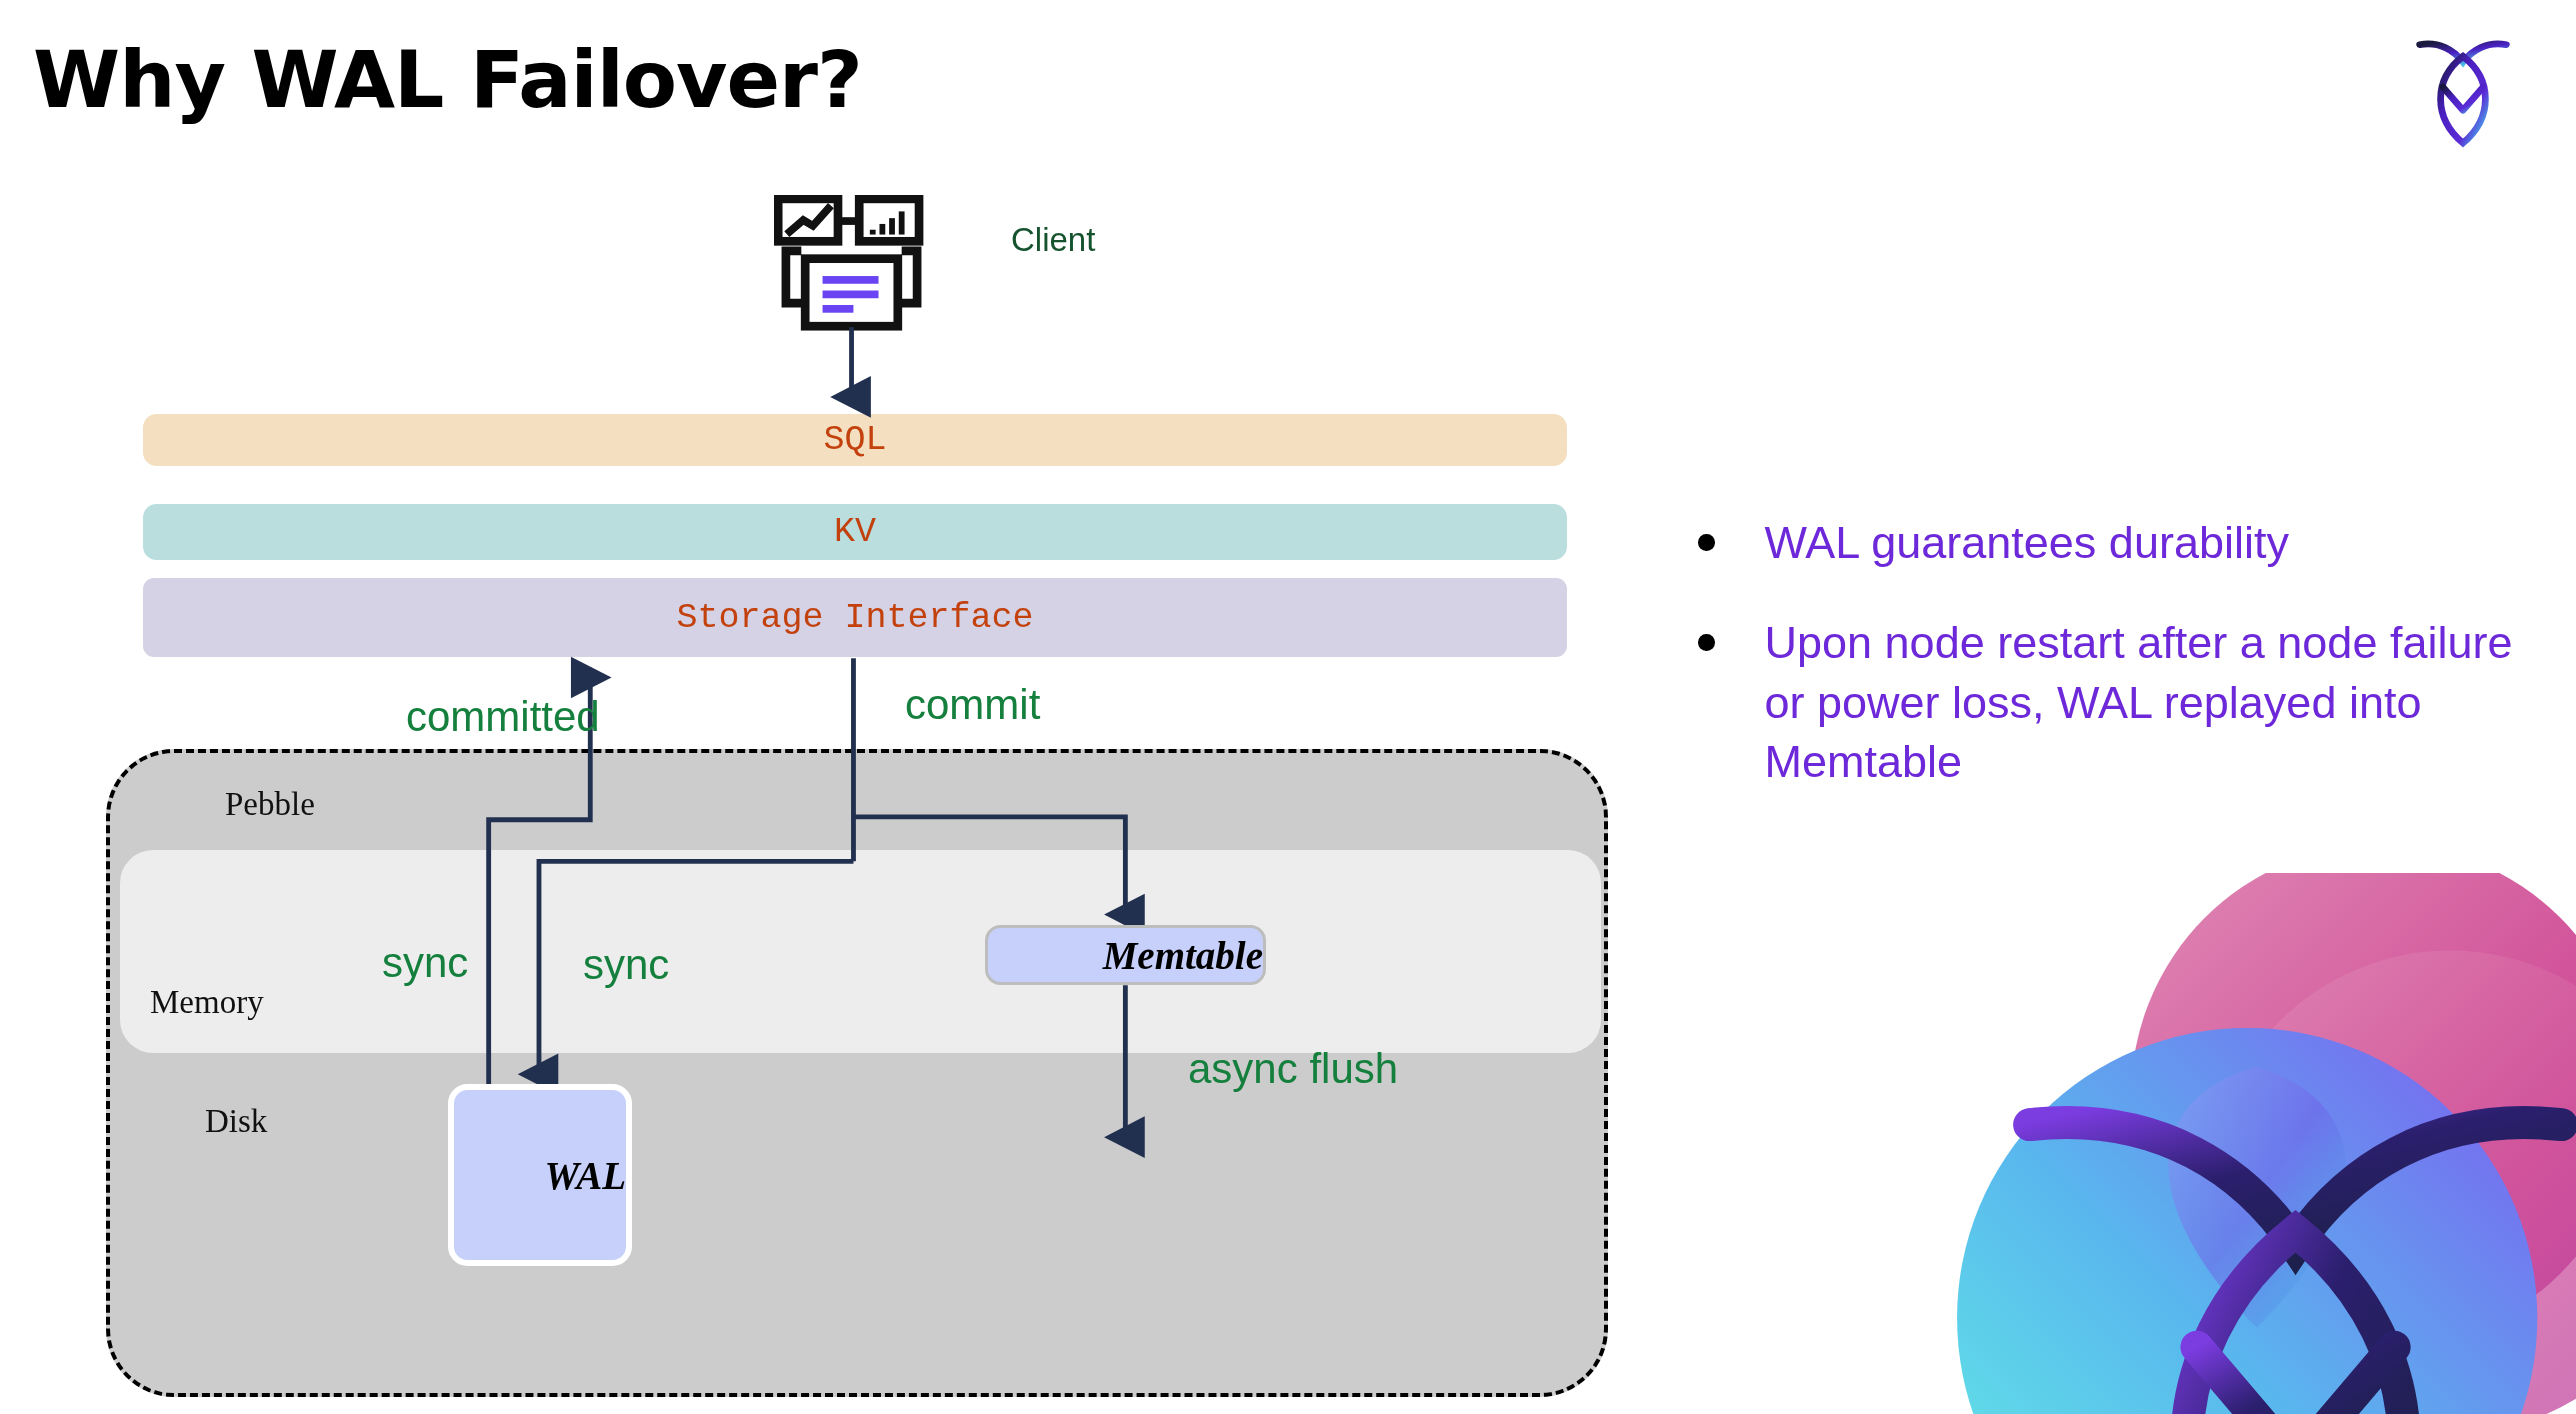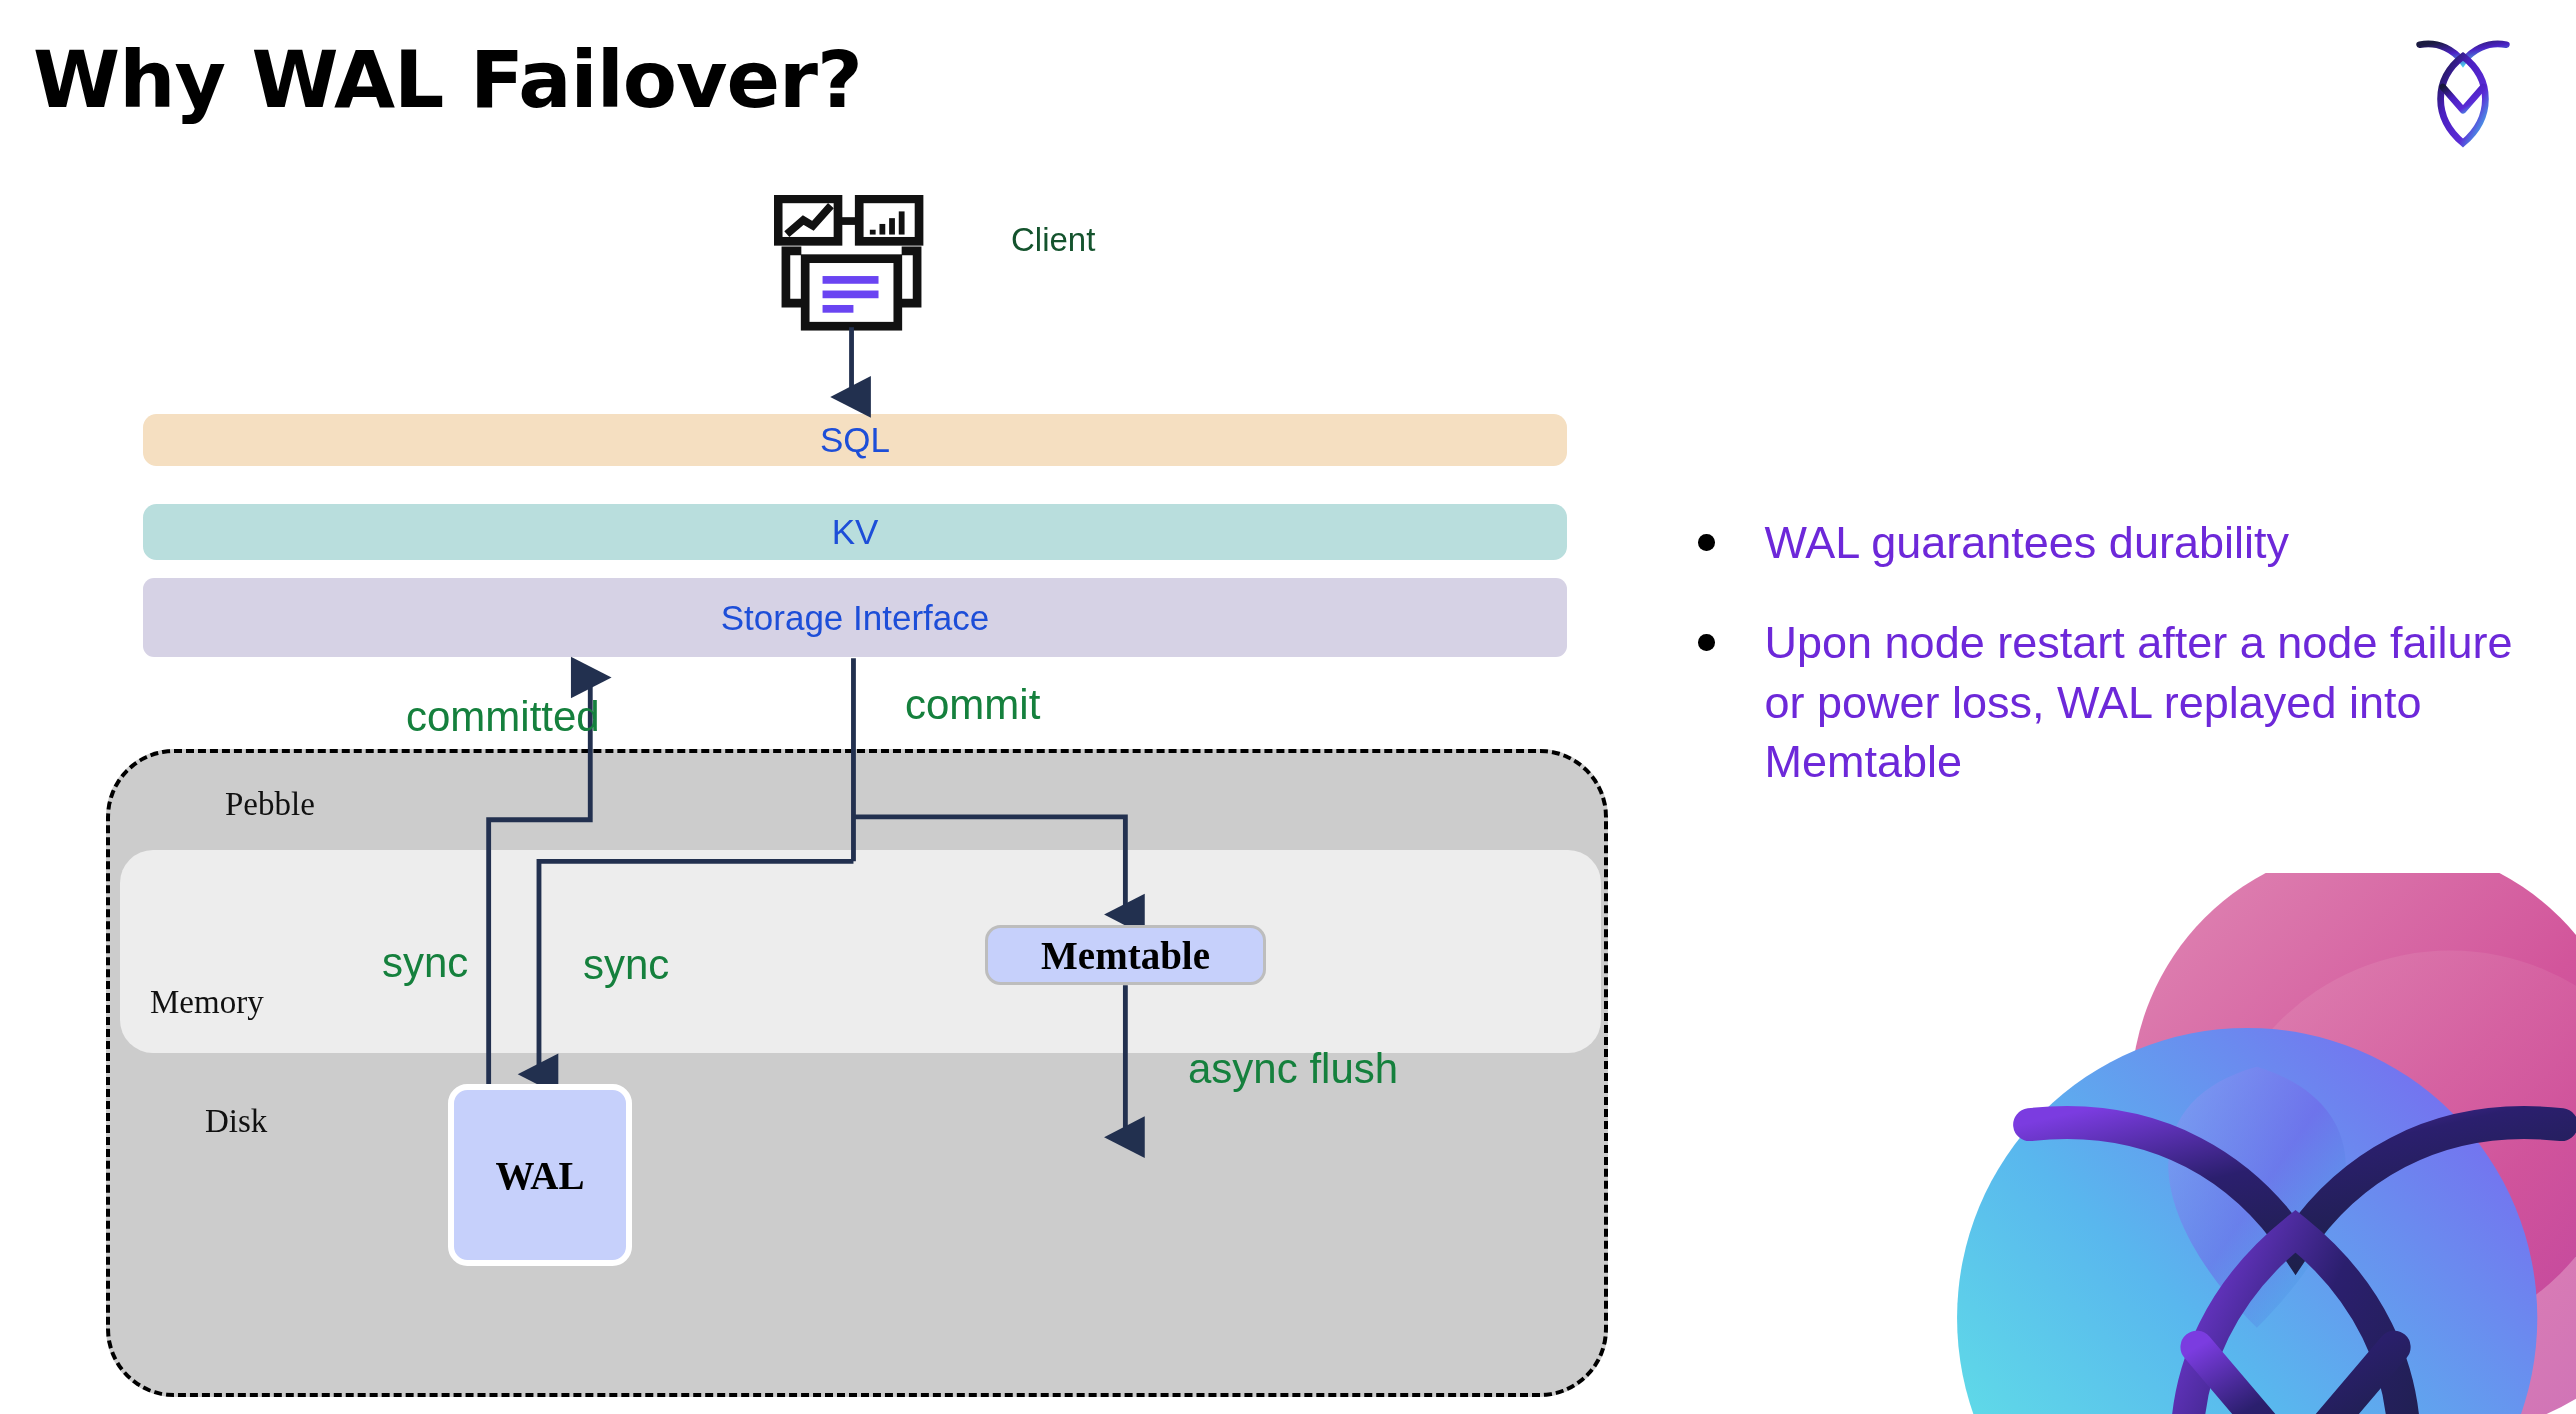--- a/index.html
+++ b/index.html
@@ -31,21 +31,21 @@
   #client-label{
     position:absolute;left:1011px;top:221px;
     font-size:33px;color:#14532d;font-family:"Liberation Sans", sans-serif;
     white-space:nowrap;
   }
 
   
   .layer-bar{
     position:absolute;left:143px;width:1424px;border-radius:13.5px;
     display:flex;align-items:center;justify-content:center;
-    font-family:Liberation Sans, sans-serif;font-size:35px;color:#1d4ed8;
+    font-family:Liberation Mono, monospace;font-size:35px;color:#c2410c;
   }
   #bar-sql  {top:414px;height:52px;background:#f5dfc1;}
   #bar-kv   {top:504px;height:56px;background:#b9dedd;}
   #bar-storage{top:578px;height:79px;background:#d6d2e5;border-radius:11px;}
 
   
   #pebble-box{
     position:absolute;left:106px;top:749px;width:1502px;height:648px;
     background:#cccccc;border:4.8px dashed #000;border-radius:68px;
     box-sizing:border-box;
@@ -58,23 +58,23 @@
     position:absolute;font-family:"Liberation Serif", serif;
     font-size:33px;color:#111;white-space:nowrap;
   }
   #label-pebble{left:225px;top:786px;}
   #label-memory{left:150px;top:984px;}
   #label-disk  {left:205px;top:1103px;}
 
   
   .data-box{
     position:absolute;border-radius:19.4px;background:#c6d0fb;
-    display:flex;align-items:center;justify-content:center;
+    display:flex;align-items:center;justify-content:flex-end;
     font-family:"Liberation Serif", serif;font-weight:700;
-    font-size:39px;color:#000;box-sizing:border-box;
+    font-size:39px;color:#000;box-sizing:border-box;font-style:italic;
   }
   #box-memtable{left:985px;top:925px;width:281px;height:60px;
                 border:3.9px solid #bdbdbd;border-radius:15.5px;}
   #box-wal     {left:448px;top:1084px;width:184px;height:182px;
                 border:6.8px solid #ffffff;}
   #box-sstable {left:985px;top:1147px;width:276px;height:169px;
                 border:6.8px solid #ffffff;}
 
   
   .edge-label{

